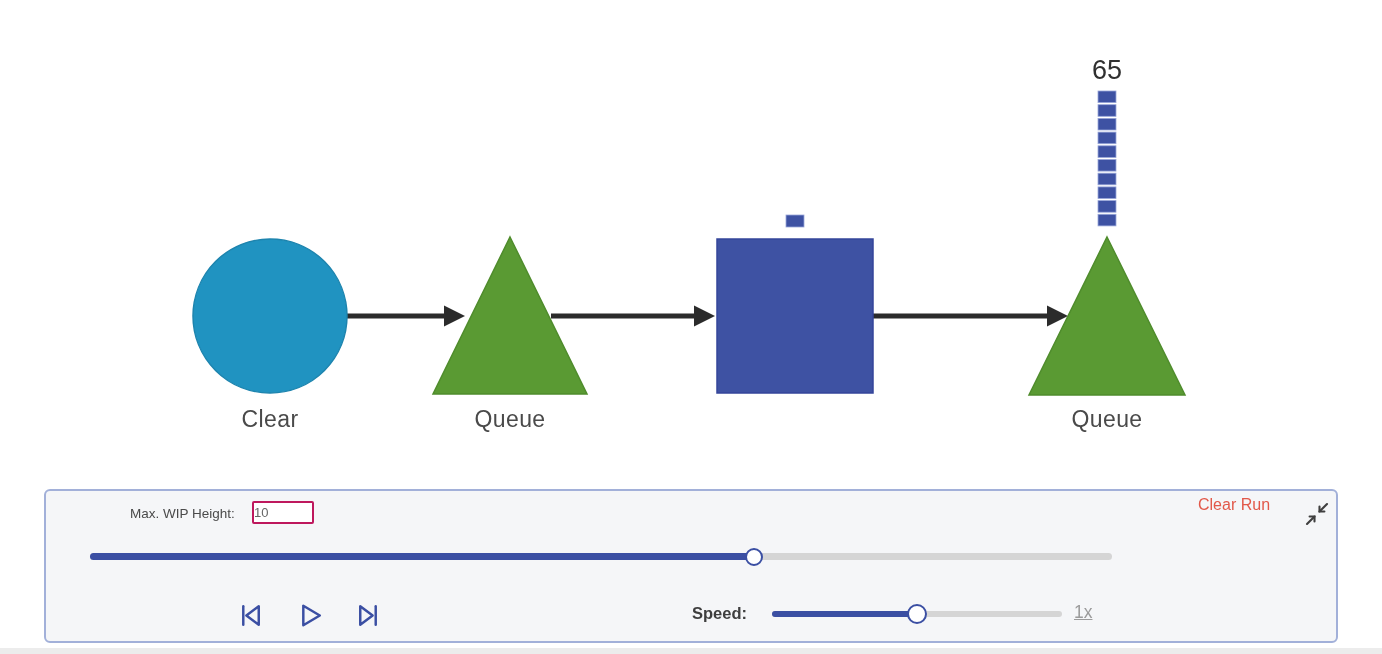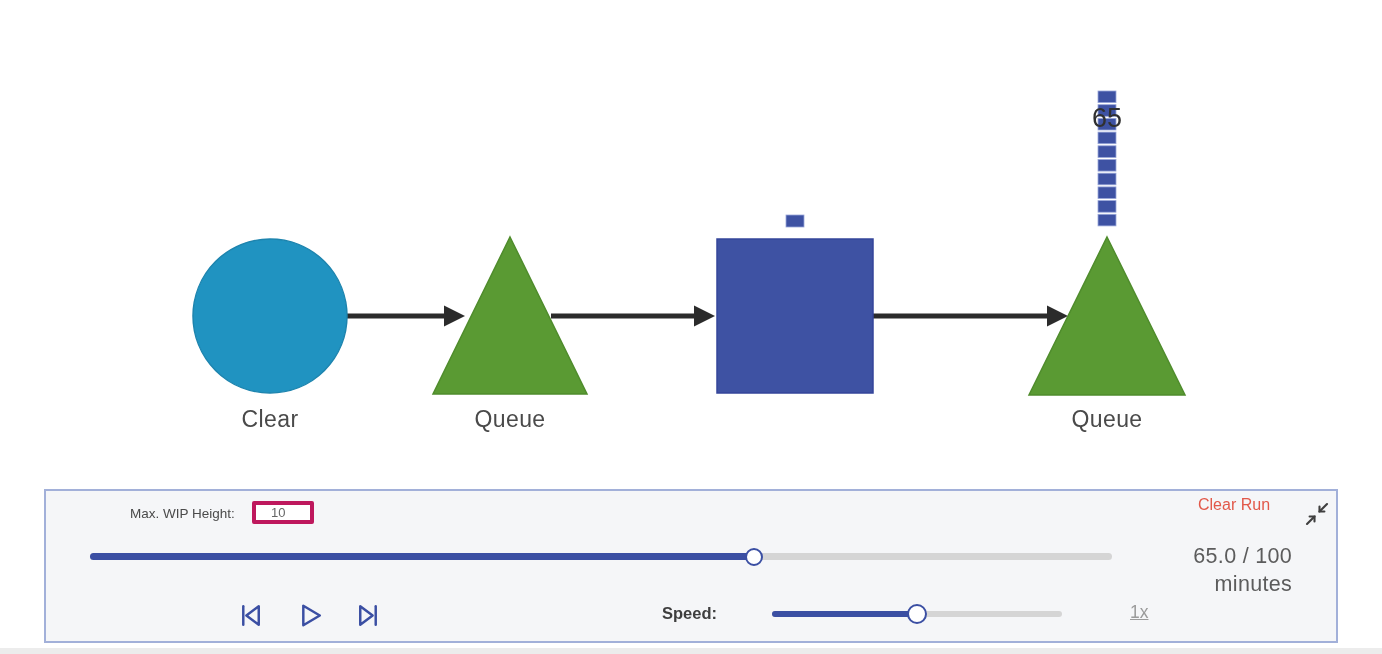--- a/index.html
+++ b/index.html
@@ -12,36 +12,36 @@
   #canvas { position:absolute; inset:0; }
 
   
   #diagram-svg { position:absolute; left:0; top:0; }
   .shape-label {
     position:absolute; top:406px; width:200px; text-align:center;
     font-size:23px; font-weight:500; color:#4a4a4a; letter-spacing:.4px;
   }
   .wip-count {
     position:absolute; top:55px; left:1057px; width:100px; text-align:center;
-    font-size:27px; font-weight:500; color:#303030;margin-top:48px;
+    font-size:27px; font-weight:500; color:#303030;
   }
 
   
   .panel {
     position:absolute; left:44px; top:489px; width:1294px; height:154px;
-    background:#f5f6f8; border:2px solid #a2b0d9; border-radius:0;
+    background:#f5f6f8; border:2px solid #a2b0d9; border-radius:6px;
   }
   .maxwip-label {
     position:absolute; left:84px; top:15px; font-size:13.5px; color:#4a4a4a;
   }
   .maxwip-input {
     position:absolute; left:206px; top:10px; width:62px; height:23px;
-    border:4px solid #be185d; border-radius:2px; background:#ffffff;
+    border:2px solid #be185d; border-radius:2px; background:#ffffff;
     font-family:"Liberation Sans", sans-serif; font-size:13px; color:#666;
-    padding-left:15px; outline:none;
+    padding-left:0; outline:none;
   }
   .clear-run {
     position:absolute; left:1152px; top:5px; font-size:16px; color:#e25849;
     cursor:pointer; white-space:nowrap;
   }
   .collapse-btn { position:absolute; left:1257px; top:9px; width:28px; height:28px; cursor:pointer; }
 
   .slider-track {
     position:absolute; background:#d5d5d5; border-radius:4px;
   }
@@ -57,24 +57,24 @@
   #speed-track    { left:726px; top:120px; width:290px; height:6px; }
   #speed-track .slider-thumb { width:20px; height:20px; right:-10px; }
 
   .progress-readout {
     position:absolute; right:44px; top:51px; text-align:right;
     font-size:21.5px; color:#5c5c5c; line-height:28px; letter-spacing:.3px;
   }
   .playback { position:absolute; left:188px; top:108px; display:flex; gap:26px; }
   .pb-btn { width:33px; height:33px; cursor:pointer; }
   .speed-label {
-    position:absolute; left:616px; top:113px; font-size:16.5px; font-weight:700; color:#3e3e3e;
+    position:absolute; left:646px; top:113px; font-size:16.5px; font-weight:700; color:#3e3e3e;
   }
   .speed-value {
-    position:absolute; left:1084px; top:111px; font-size:17.5px; color:#9b9b9b;text-decoration:underline;
+    position:absolute; left:1028px; top:111px; font-size:17.5px; color:#9b9b9b;text-decoration:underline;
   }
   .bottom-strip {
     position:absolute; left:0; top:648px; width:1382px; height:6px; background:#ececec;
   }
 </style>
 </head>
 <body>
 
 <div id="canvas">
 
@@ -128,24 +128,20 @@
       <line x1="4" y1="24" x2="11.5" y2="16.5"></line>
       <polyline points="11.5,21.4 11.5,16.5 6.6,16.5"></polyline>
     </svg>
 
     <div id="timeline-track" class="slider-track">
       <div class="slider-fill" style="width: 65%;">
         <div class="slider-thumb"></div>
       </div>
     </div>
 
-    <div class="progress-readout">
-      <div>65.0 / 100</div>
-      <div>minutes</div>
-    </div>
 
     <div class="playback">
       <svg class="pb-btn" viewBox="0 0 32 32" stroke="#3b4fa3" stroke-width="2.4" fill="none" stroke-linejoin="round" stroke-linecap="round">
         <line x1="9" y1="7" x2="9" y2="25"></line>
         <polygon points="24,7 24,25 12,16"></polygon>
       </svg>
       <svg class="pb-btn" viewBox="0 0 32 32" stroke="#3b4fa3" stroke-width="2.4" fill="none" stroke-linejoin="round" stroke-linecap="round">
         <polygon points="10,6.5 10,25.5 26,16"></polygon>
       </svg>
       <svg class="pb-btn" viewBox="0 0 32 32" stroke="#3b4fa3" stroke-width="2.4" fill="none" stroke-linejoin="round" stroke-linecap="round">

